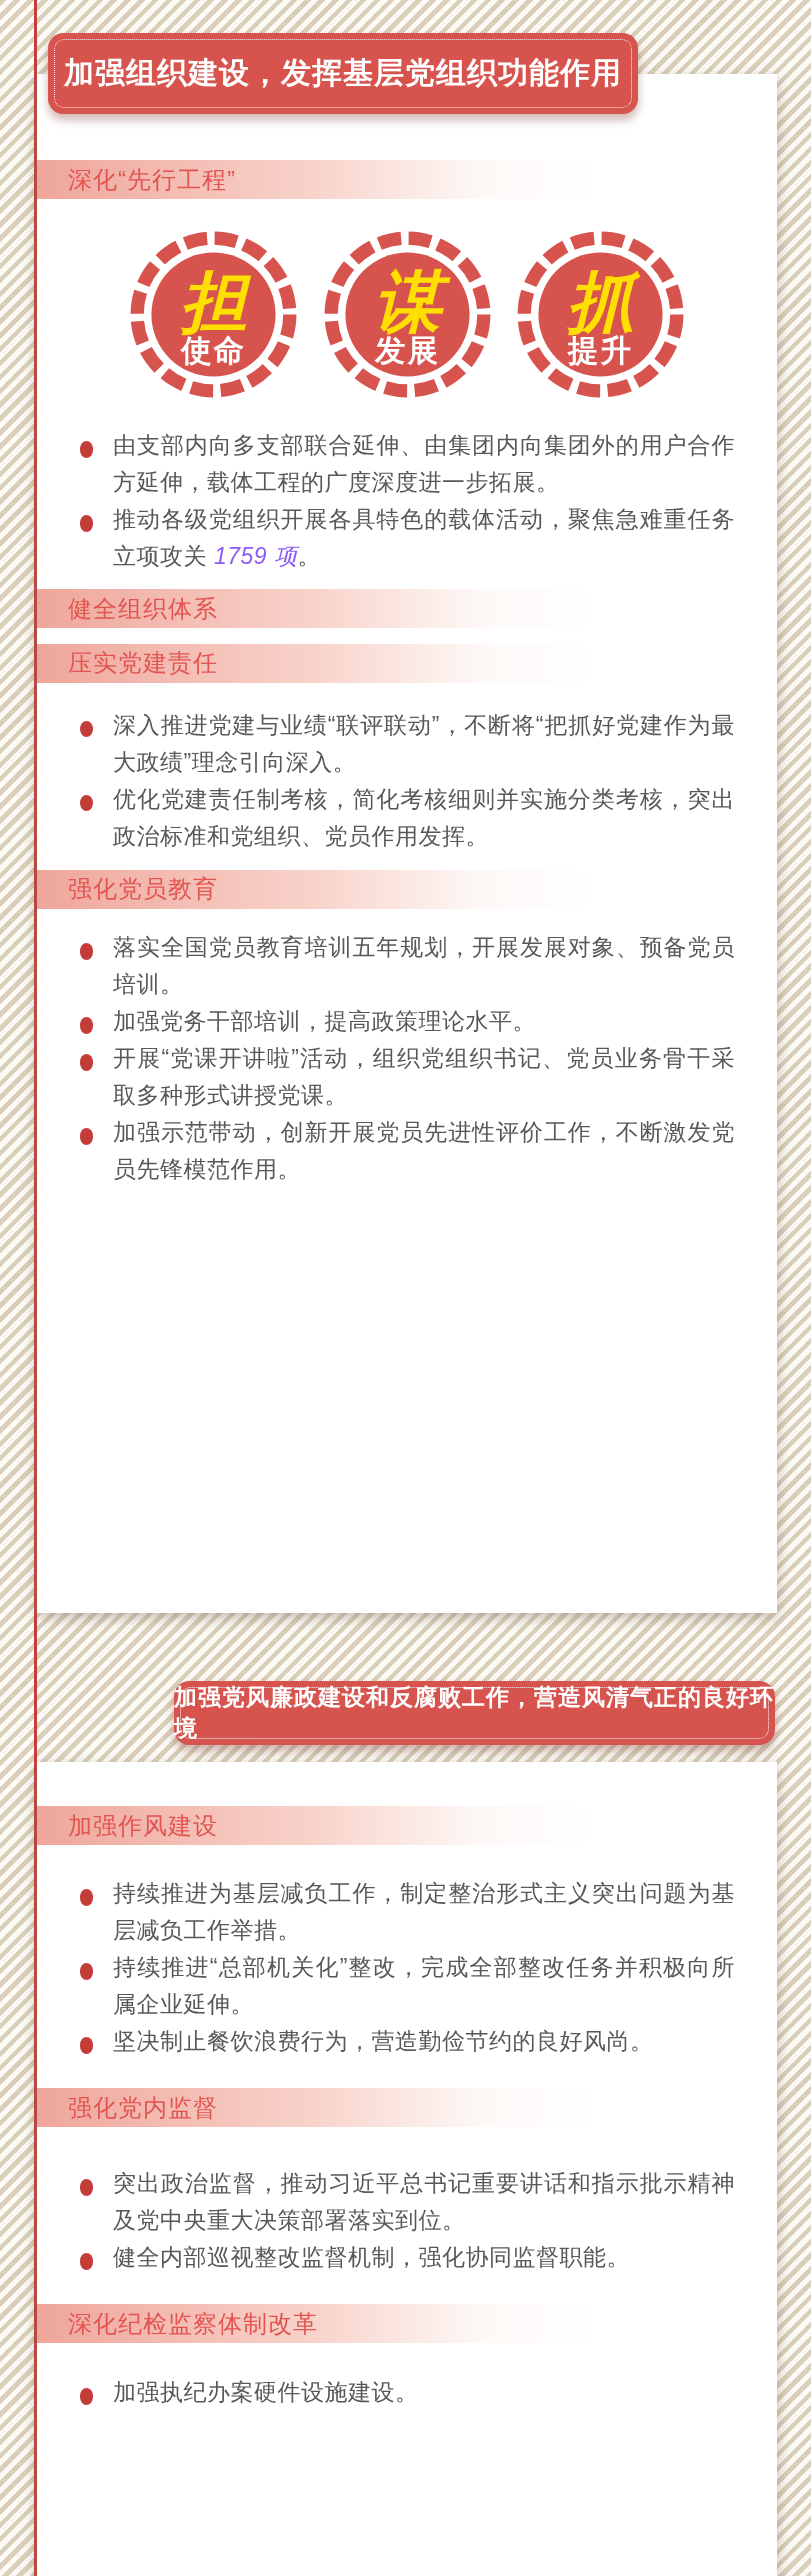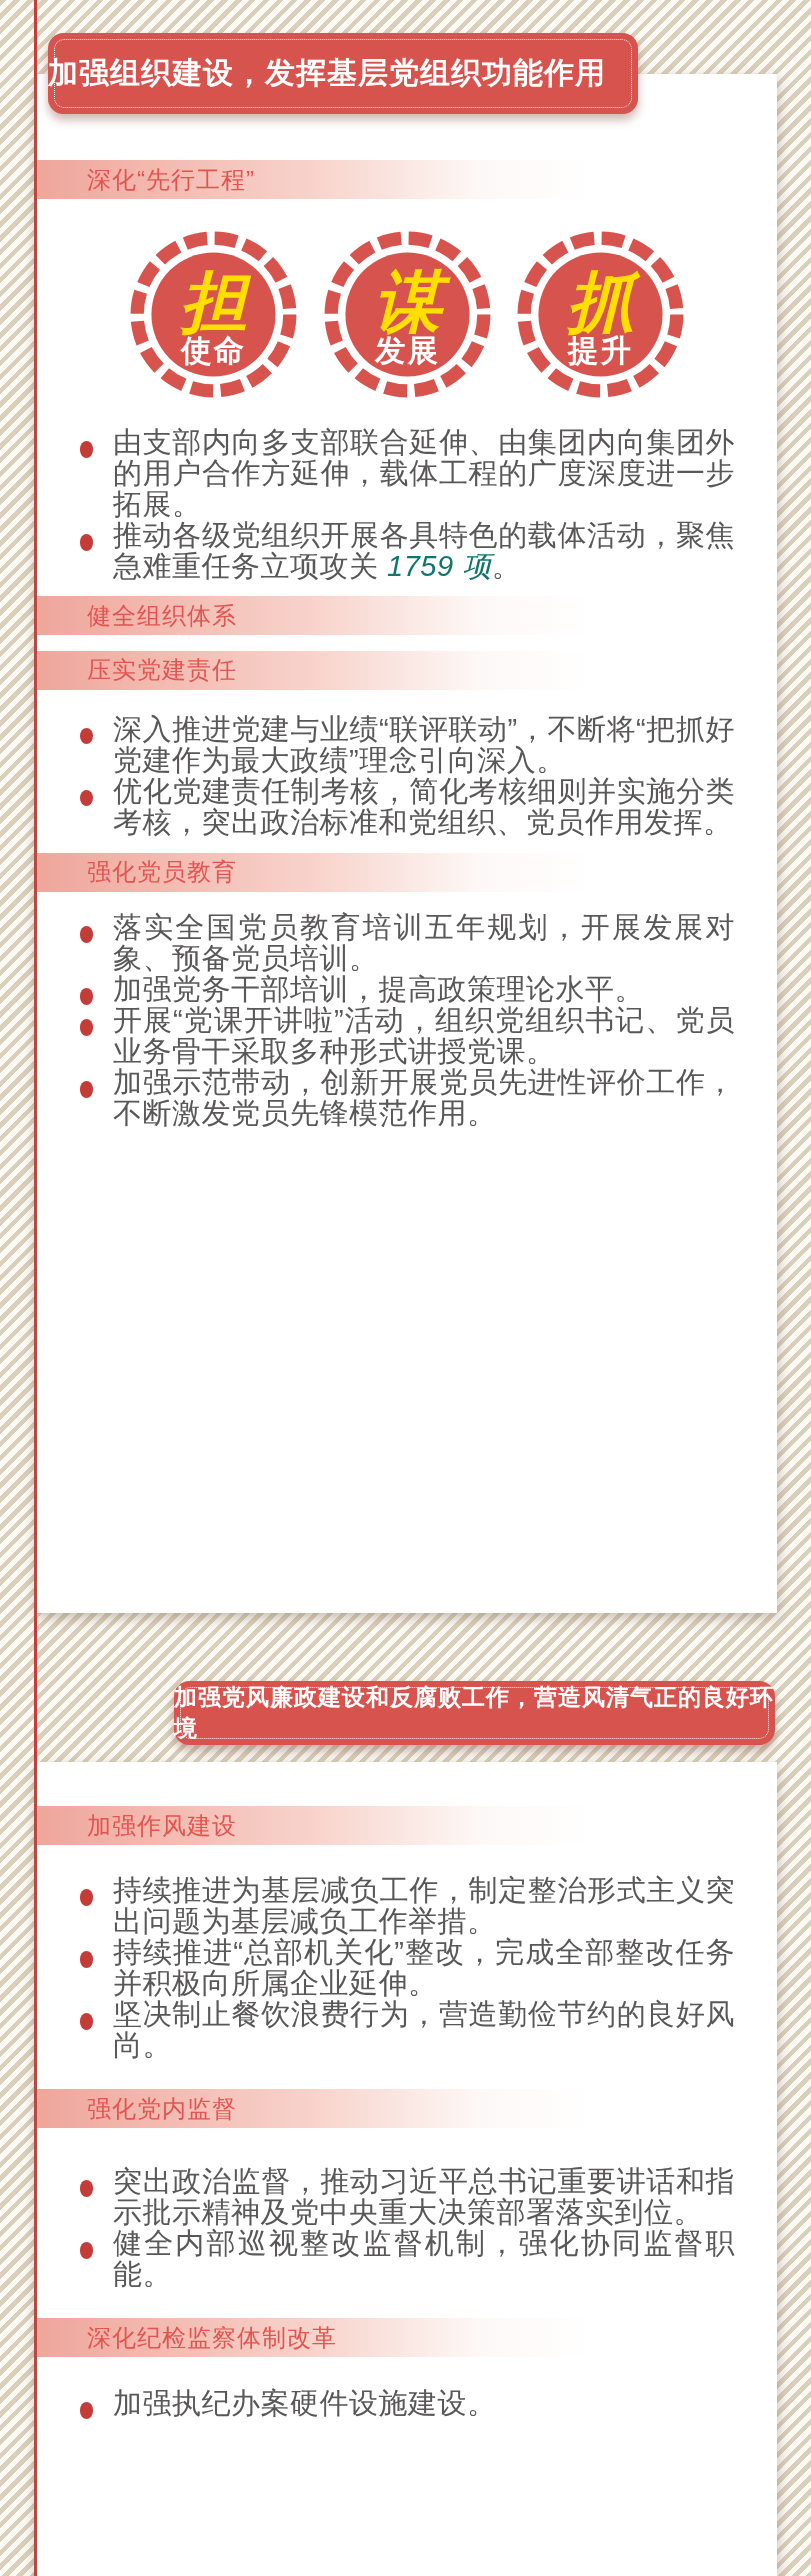--- a/index.html
+++ b/index.html
@@ -8,42 +8,42 @@
     font-family:"Liberation Sans","DejaVu Sans",sans-serif;
     background:repeating-linear-gradient(135deg,#d9cfba 0px,#d9cfba 4.6px,#fbfaf5 4.6px,#fbfaf5 9.8px);
     overflow:hidden;
   }
   .red-line{position:absolute;left:34px;top:0;width:2.6px;height:2973px;background:#c23f3b;}
   .card{position:absolute;left:37px;width:740px;background:#ffffff;
         box-shadow:0 5.2px 13.4px rgba(140,118,100,0.5);}
   .card1{top:74px;height:1539px;}
   .card2{top:1762px;height:1211px;}
   .banner{position:absolute;background:#d6534e;border-radius:15.5px;
-          display:flex;align-items:center;
+          display:flex;align-items:center;justify-content:center;
           box-shadow:0 5.2px 9.3px rgba(150,95,88,0.45);z-index:5;}
   .banner::before{content:"";position:absolute;inset:5.7px;border:1.5px dotted rgba(255,255,255,0.95);border-radius:10.3px;}
   .banner1{left:48px;top:33px;width:590px;height:81px;}
   .banner2{left:174px;top:1681px;width:601px;height:64px;}
   .banner .bt{color:#ffffff;font-weight:bold;letter-spacing:1px;}
   .banner1 .bt{font-size:30px;}
   .banner2 .bt{font-size:23px;}
-  .band{height:39px;display:flex;align-items:center;padding-left:50px;box-sizing:border-box;
+  .band{height:39px;display:flex;align-items:center;padding-left:31px;box-sizing:border-box;
         background:linear-gradient(90deg,#efa69b 0%,rgba(246,201,191,0.8) 38%,rgba(250,236,231,0.35) 60%,rgba(255,255,255,0) 75%);}
   .band .st{font-size:24px;color:#e25450;letter-spacing:1px;}
   .stamps{display:flex;justify-content:center;gap:20.6px;height:173px;}
   .stamp{width:173px;height:173px;}
   .stamp .ring{fill:none;stroke:#d6534e;stroke-width:26;stroke-dasharray:44 15;}
   .stamp .disc{fill:#d6534e;}
   .stamp .glyph{fill:#ffdf00;font-size:132px;font-weight:bold;font-style:italic;text-anchor:middle;}
   .stamp .label{fill:#ffffff;font-size:60px;font-weight:bold;text-anchor:middle;letter-spacing:4px;}
   ul.blist{list-style:none;margin:0;padding:0 42px 0 76px;}
-  ul.blist li{position:relative;font-size:29px;line-height:31px;color:#595757;letter-spacing:0.5px;text-align:justify;}
+  ul.blist li{position:relative;font-size:23px;line-height:37px;color:#595757;letter-spacing:0.5px;text-align:justify;}
   ul.blist li::before{content:"";position:absolute;left:-33px;top:14px;width:13.4px;height:16.5px;
         background:#c43c38;border-radius:50%;}
-  .em{color:#0f766e;font-style:italic;}
+  .em{color:#8b5cf6;font-style:italic;}
 </style>
 </head>
 <body>
 
 <div class="red-line"></div>
 
 <div class="card card1">
 
   <div class="band" style="margin-top:86px">
     <span class="st">深化“先行工程”</span>

